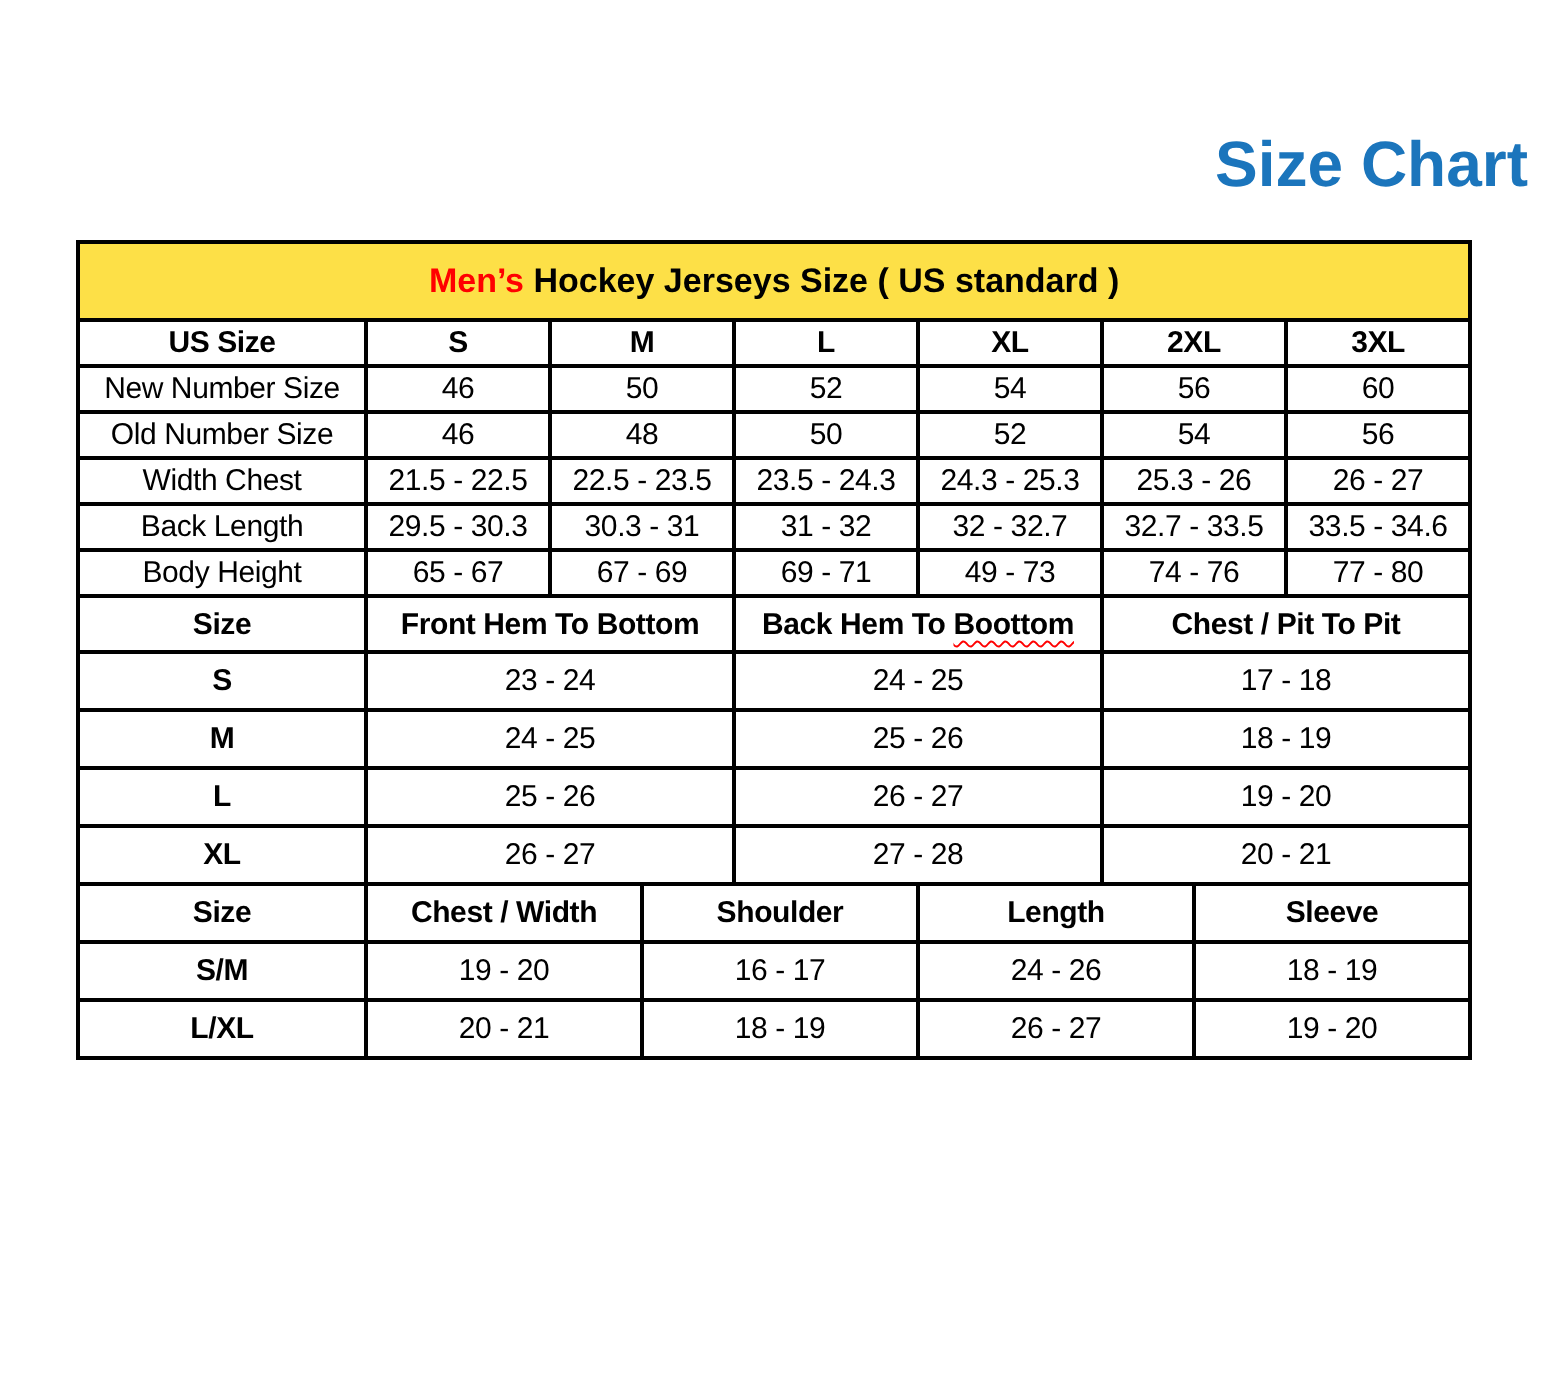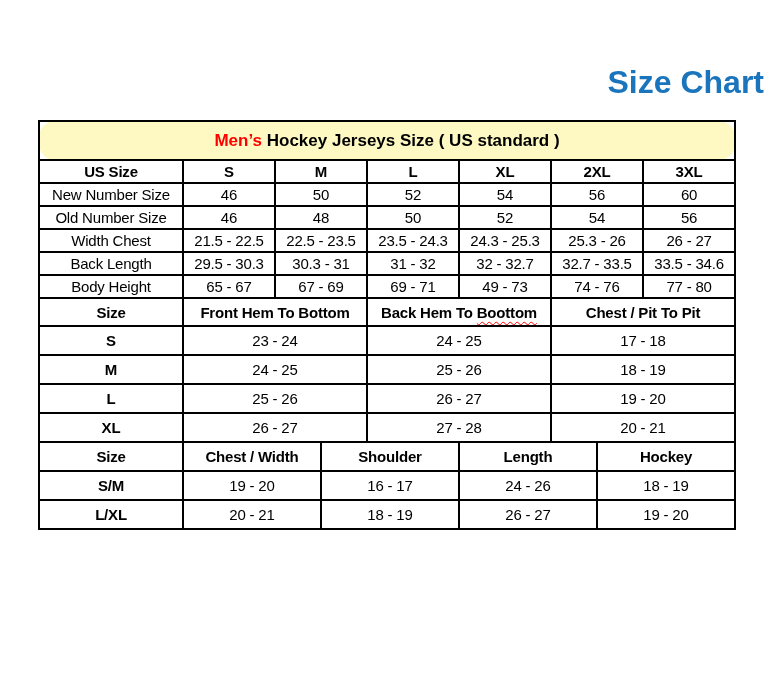--- a/index.html
+++ b/index.html
@@ -30,26 +30,25 @@
   td {
     border: 2px solid #000000;
     text-align: center;
     vertical-align: middle;
     padding: 0 2px;
     font-size: 15px;
     letter-spacing: -0.2px;
     white-space: nowrap;
   }
   tr.banner td {
-    background: #fef9c3;
+    background: #fde047;
     font-weight: bold;
     font-size: 17px;
     height: 37px;
     letter-spacing: 0;
-    border-radius: 16px;
   }
   tr.banner .hl { color: #FF0000; }
   tr.head td { font-weight: bold; }
   .men  tr.head, .men  tr.data { height: 23px; }
   .women tr.head { height: 28px; }
   .women tr.data { height: 29px; }
   .youth tr.head, .youth tr.data { height: 29px; }
   .women td.lbl, .youth td.lbl { font-weight: bold; }
   .squiggle {
     margin-left: 4px;
@@ -188,21 +187,21 @@
           <col style="width:138px">
           <col style="width:138px">
           <col style="width:138px">
       </colgroup>
       <tbody>
       <tr class="head">
         <td>Size</td>
         <td>Chest / Width</td>
         <td>Shoulder</td>
         <td>Length</td>
-        <td>Hockey</td>
+        <td>Sleeve</td>
       </tr>
       <tr class="data">
         <td class="lbl">S/M</td>
         <td>19 - 20</td>
         <td>16 - 17</td>
         <td>24 - 26</td>
         <td>18 - 19</td>
       </tr>
       <tr class="data">
         <td class="lbl">L/XL</td>

